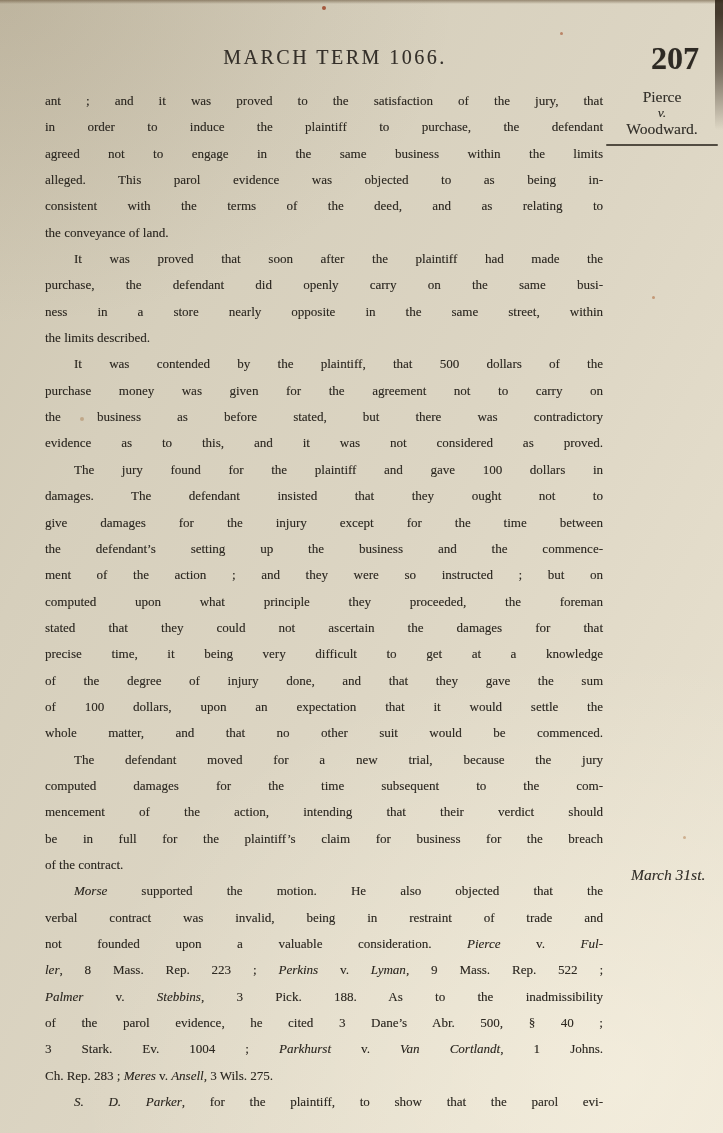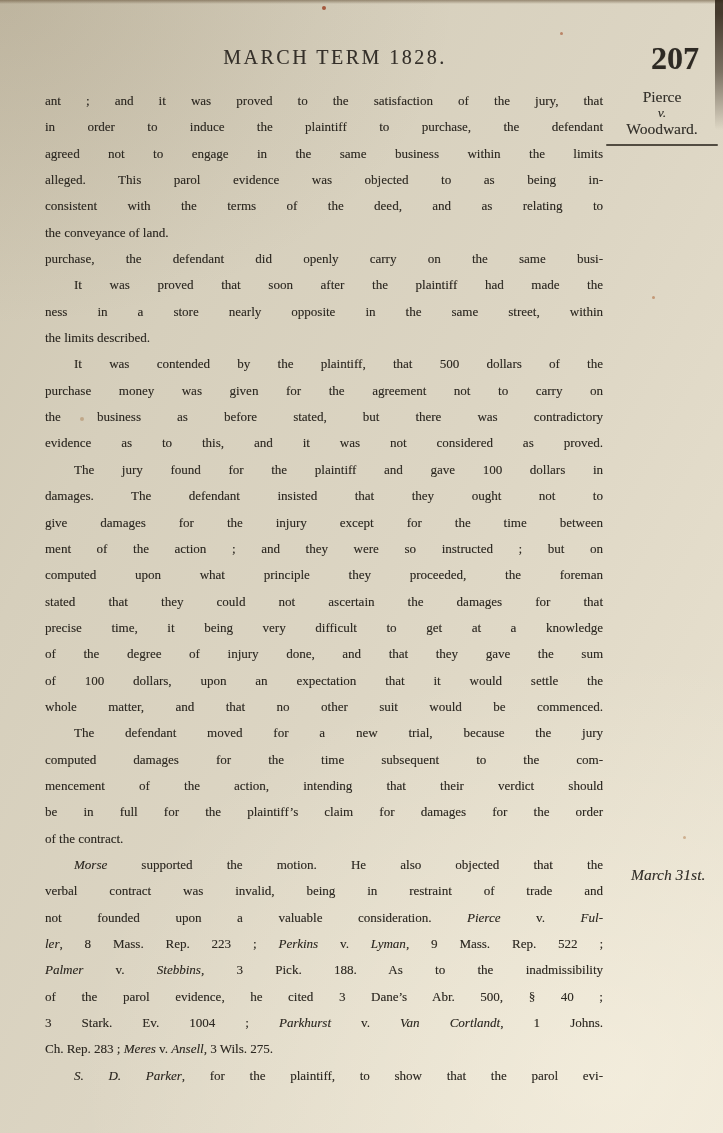--- a/index.html
+++ b/index.html
@@ -72,61 +72,62 @@
 <div class="page">
   <div class="top-edge"></div>
   <div class="right-edge-shadow"></div>
 
   <div class="speck" style="left:322px;top:6px;width:4px;height:4px;background:rgba(150,50,20,0.75);"></div>
   <div class="speck" style="left:560px;top:32px;width:3px;height:3px;background:rgba(160,70,30,0.55);"></div>
   <div class="speck" style="left:652px;top:296px;width:3px;height:3px;background:rgba(170,90,40,0.5);"></div>
   <div class="speck" style="left:80px;top:417px;width:4px;height:4px;background:rgba(160,110,60,0.4);"></div>
   <div class="speck" style="left:683px;top:836px;width:3px;height:3px;background:rgba(170,110,60,0.45);"></div>
 
-  <div class="running-head">MARCH TERM 1828.</div>
+  <div class="running-head">MARCH TERM 1066.</div>
   <div class="page-number">207</div>
 
   <div class="margin-case">
     <div class="party">Pierce</div>
     <div class="versus">v.</div>
     <div class="party">Woodward.</div>
     <div class="case-rule"></div>
   </div>
 
   <div class="margin-date">March 31st.</div>
 
   <div class="body-text">
       <div class="line"><span>ant ; and it was proved to the satisfaction of the jury, that</span></div>
       <div class="line"><span>in order to induce the plaintiff to purchase, the defendant</span></div>
       <div class="line"><span>agreed not to engage in the same business within the limits</span></div>
       <div class="line"><span>alleged. This parol evidence was objected to as being in-</span></div>
       <div class="line"><span>consistent with the terms of the deed, and as relating to</span></div>
       <div class="line last"><span>the conveyance of land.</span></div>
+      <div class="line indent"><span>It was proved that soon after the plaintiff had made the</span></div>
       <div class="line"><span>purchase, the defendant did openly carry on the same busi-</span></div>
-      <div class="line indent"><span>It was proved that soon after the plaintiff had made the</span></div>
       <div class="line"><span>ness in a store nearly opposite in the same street, within</span></div>
       <div class="line last"><span>the limits described.</span></div>
       <div class="line indent"><span>It was contended by the plaintiff, that 500 dollars of the</span></div>
       <div class="line"><span>purchase money was given for the agreement not to carry on</span></div>
       <div class="line"><span>the business as before stated, but there was contradictory</span></div>
       <div class="line"><span>evidence as to this, and it was not considered as proved.</span></div>
       <div class="line indent"><span>The jury found for the plaintiff and gave 100 dollars in</span></div>
       <div class="line"><span>damages. The defendant insisted that they ought not to</span></div>
       <div class="line"><span>give damages for the injury except for the time between</span></div>
+      <div class="line"><span>the defendant’s setting up the business and the commence-</span></div>
       <div class="line"><span>ment of the action ; and they were so instructed ; but on</span></div>
       <div class="line"><span>computed upon what principle they proceeded, the foreman</span></div>
       <div class="line"><span>stated that they could not ascertain the damages for that</span></div>
       <div class="line"><span>precise time, it being very difficult to get at a knowledge</span></div>
       <div class="line"><span>of the degree of injury done, and that they gave the sum</span></div>
       <div class="line"><span>of 100 dollars, upon an expectation that it would settle the</span></div>
       <div class="line"><span>whole matter, and that no other suit would be commenced.</span></div>
       <div class="line indent"><span>The defendant moved for a new trial, because the jury</span></div>
       <div class="line"><span>computed damages for the time subsequent to the com-</span></div>
       <div class="line"><span>mencement of the action, intending that their verdict should</span></div>
-      <div class="line"><span>be in full for the plaintiff’s claim for damages for the order</span></div>
+      <div class="line"><span>be in full for the plaintiff’s claim for business for the breach</span></div>
       <div class="line last"><span>of the contract.</span></div>
       <div class="line indent"><i>Morse</i><span> supported the motion. He also objected that the</span></div>
       <div class="line"><span>verbal contract was invalid, being in restraint of trade and</span></div>
       <div class="line"><span>not founded upon a valuable consideration. </span><i>Pierce</i><span> v. </span><i>Ful-</i></div>
       <div class="line"><i>ler</i><span>, 8 Mass. Rep. 223 ; </span><i>Perkins</i><span> v. </span><i>Lyman</i><span>, 9 Mass. Rep. 522 ;</span></div>
       <div class="line"><i>Palmer</i><span> v. </span><i>Stebbins</i><span>, 3 Pick. 188. As to the inadmissibility</span></div>
       <div class="line"><span>of the parol evidence, he cited 3 Dane’s Abr. 500, § 40 ;</span></div>
       <div class="line"><span>3 Stark. Ev. 1004 ; </span><i>Parkhurst</i><span> v. </span><i>Van Cortlandt</i><span>, 1 Johns.</span></div>
       <div class="line last"><span>Ch. Rep. 283 ; </span><i>Meres</i><span> v. </span><i>Ansell</i><span>, 3 Wils. 275.</span></div>
       <div class="line indent"><i>S. D. Parker</i><span>, for the plaintiff, to show that the parol evi-</span></div>

